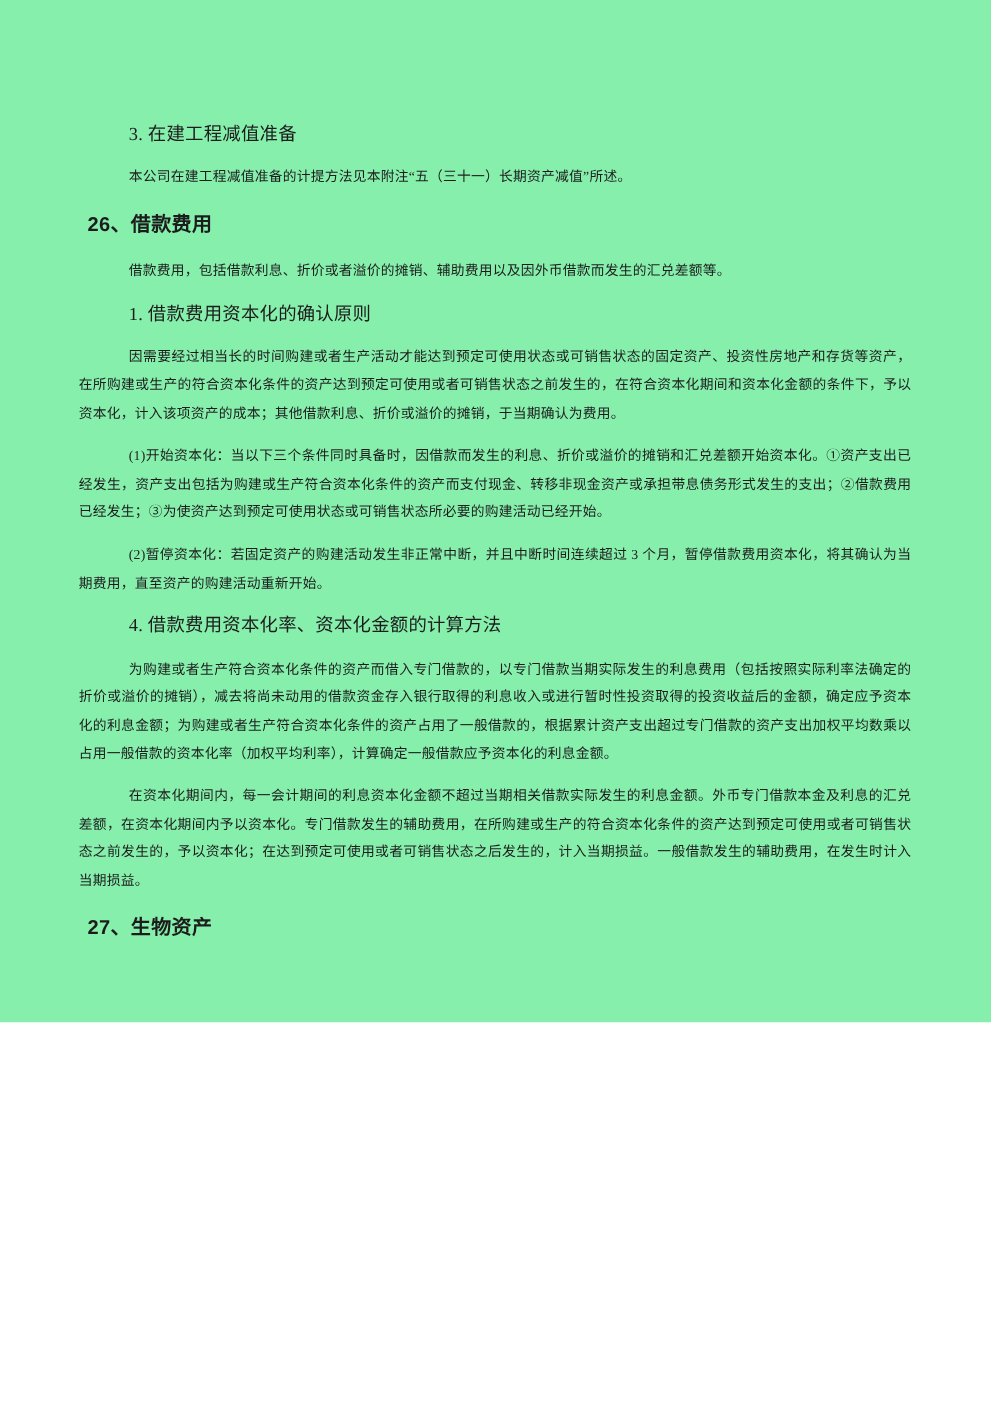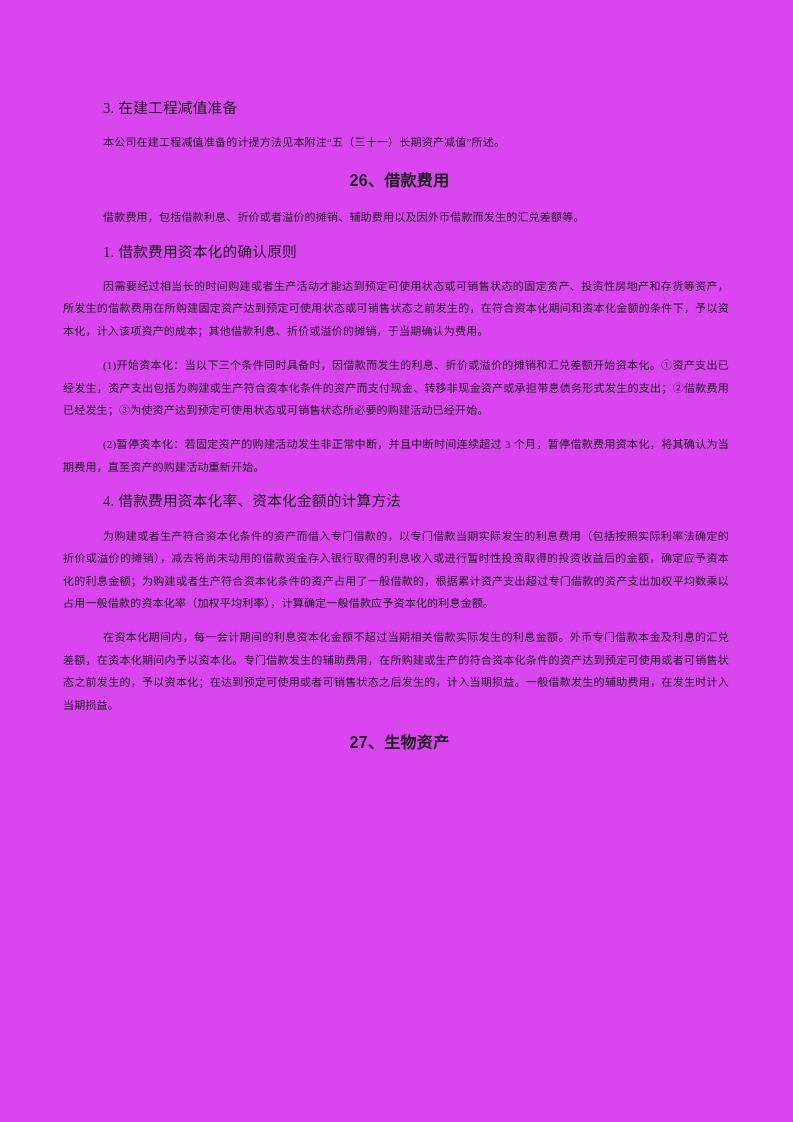--- a/index.html
+++ b/index.html
@@ -3,23 +3,23 @@
 <meta charset="utf-8">
 <style>
   html, body {
     margin: 0;
     padding: 0;
     background: #ffffff;
   }
   .page {
     position: relative;
     width: 793px;
-    height: 1122px;
+    height: 818px;
     margin: 0 auto;
-    background: #d946ef;
+    background: #86efac;
     overflow: hidden;
     font-family: "Liberation Serif", "DejaVu Serif", serif;
     color: #1c1c1c;
   }
   .content {
     position: absolute;
     top: 97px;
     left: 63px;
     right: 64px;
   }
@@ -41,41 +41,40 @@
     letter-spacing: 0.2px;
   }
   .h1 {
     font-size: 16px;
     font-weight: bold;
     line-height: 22.4px;
     margin: 16px 0 14px 0;
     text-indent: 7px;
     letter-spacing: 0.3px;
     font-family: "Liberation Sans", "DejaVu Sans", sans-serif;
-    text-align: center;
   }
 </style>
 </head>
 <body>
 
 <div class="page">
   <div class="content">
 
     <div class="subhead">3. 在建工程减值准备</div>
 
     <p class="para">本公司在建工程减值准备的计提方法见本附注“五（三十一）长期资产减值”所述。</p>
 
 
     <div class="h1">26、借款费用</div>
 
     <p class="para">借款费用，包括借款利息、折价或者溢价的摊销、辅助费用以及因外币借款而发生的汇兑差额等。</p>
 
     <div class="subhead">1. 借款费用资本化的确认原则</div>
 
-    <p class="para">因需要经过相当长的时间购建或者生产活动才能达到预定可使用状态或可销售状态的固定资产、投资性房地产和存货等资产，所发生的借款费用在所购建固定资产达到预定可使用状态或可销售状态之前发生的，在符合资本化期间和资本化金额的条件下，予以资本化，计入该项资产的成本；其他借款利息、折价或溢价的摊销，于当期确认为费用。</p>
+    <p class="para">因需要经过相当长的时间购建或者生产活动才能达到预定可使用状态或可销售状态的固定资产、投资性房地产和存货等资产，在所购建或生产的符合资本化条件的资产达到预定可使用或者可销售状态之前发生的，在符合资本化期间和资本化金额的条件下，予以资本化，计入该项资产的成本；其他借款利息、折价或溢价的摊销，于当期确认为费用。</p>
 
 
     <p class="para">(1)开始资本化：当以下三个条件同时具备时，因借款而发生的利息、折价或溢价的摊销和汇兑差额开始资本化。①资产支出已经发生，资产支出包括为购建或生产符合资本化条件的资产而支付现金、转移非现金资产或承担带息债务形式发生的支出；②借款费用已经发生；③为使资产达到预定可使用状态或可销售状态所必要的购建活动已经开始。</p>
 
     <p class="para">(2)暂停资本化：若固定资产的购建活动发生非正常中断，并且中断时间连续超过 3 个月，暂停借款费用资本化，将其确认为当期费用，直至资产的购建活动重新开始。</p>
 
 
     <div class="subhead">4. 借款费用资本化率、资本化金额的计算方法</div>
 
     <p class="para">为购建或者生产符合资本化条件的资产而借入专门借款的，以专门借款当期实际发生的利息费用（包括按照实际利率法确定的折价或溢价的摊销），减去将尚未动用的借款资金存入银行取得的利息收入或进行暂时性投资取得的投资收益后的金额，确定应予资本化的利息金额；为购建或者生产符合资本化条件的资产占用了一般借款的，根据累计资产支出超过专门借款的资产支出加权平均数乘以占用一般借款的资本化率（加权平均利率），计算确定一般借款应予资本化的利息金额。</p>

